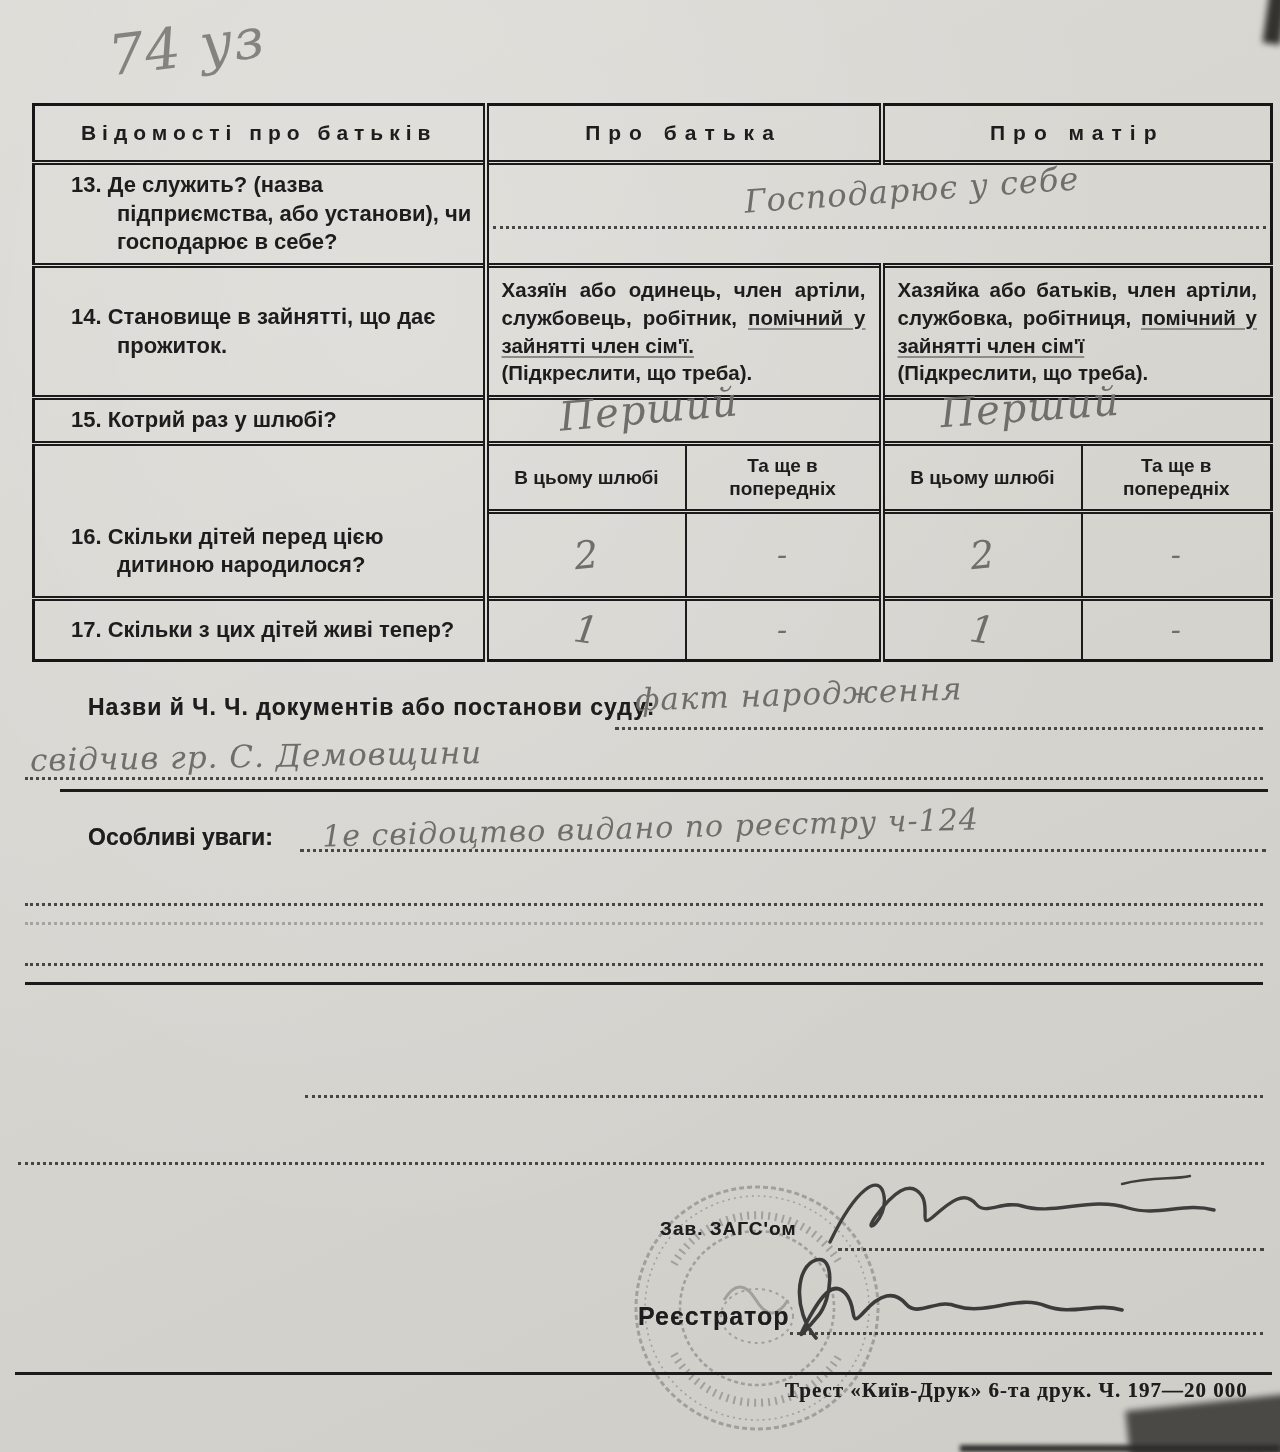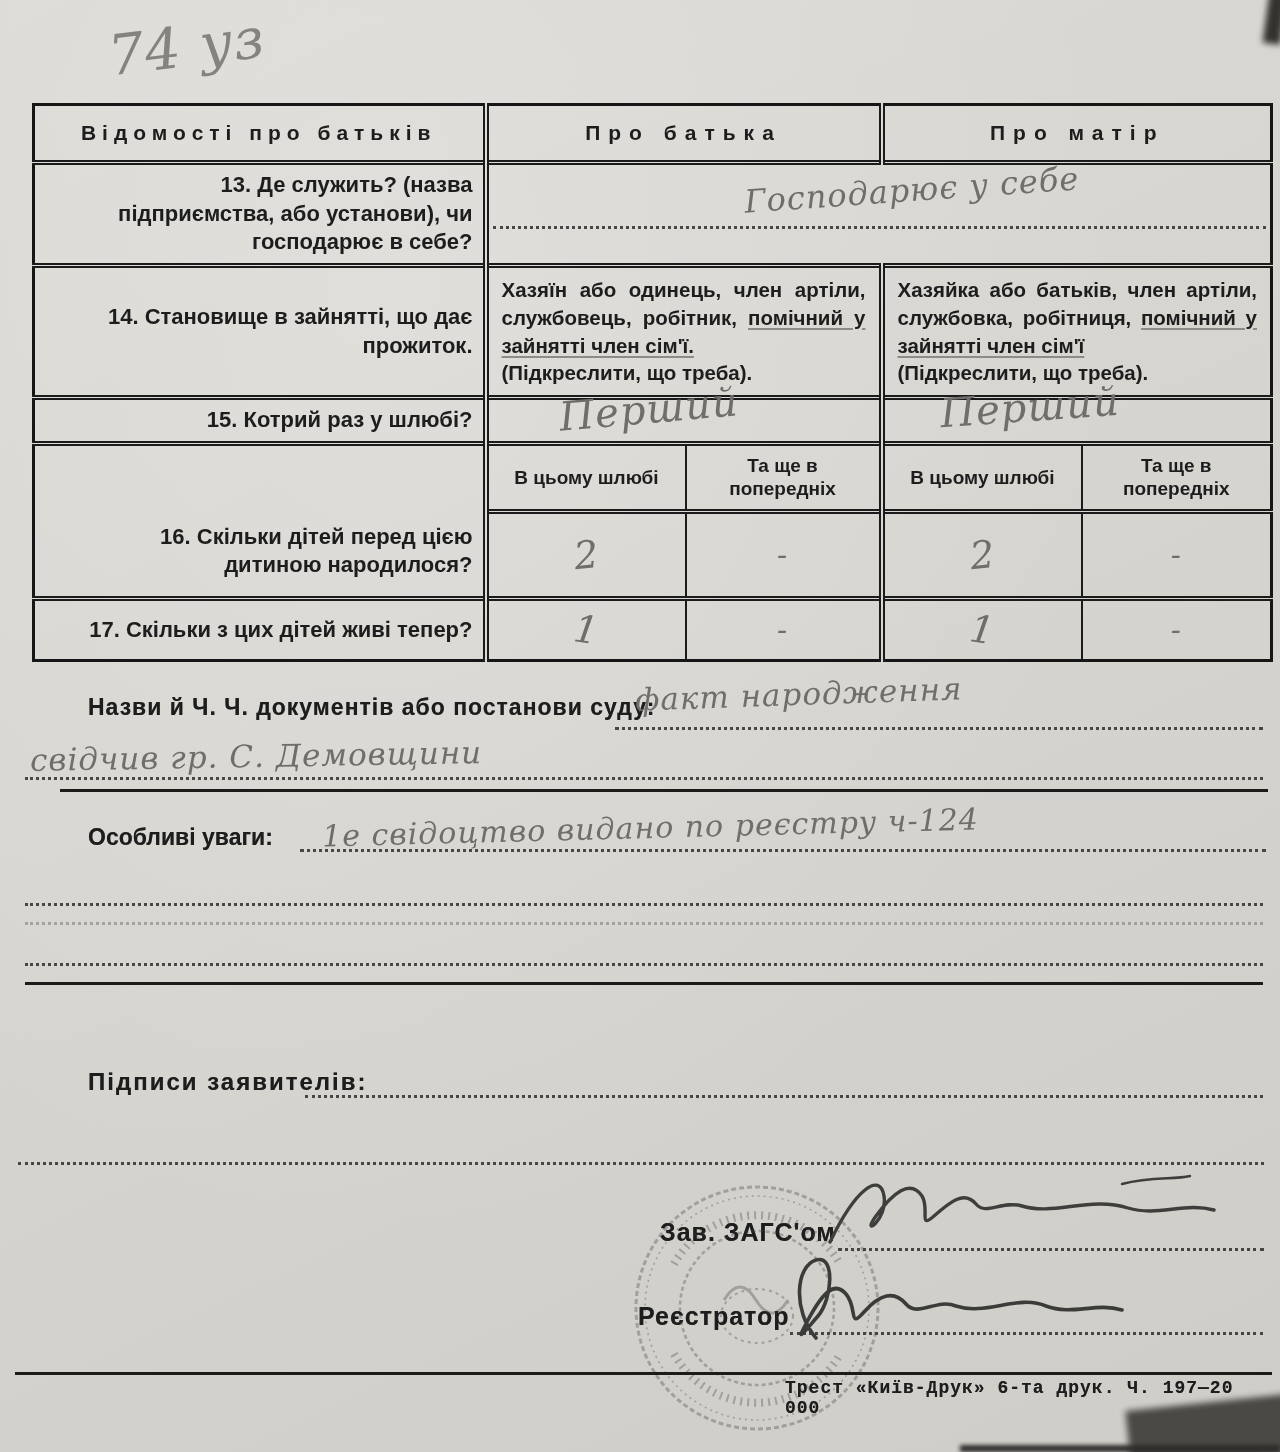--- a/index.html
+++ b/index.html
@@ -35,21 +35,21 @@
   }
   table.form td{
     border:2px solid #1c1c1c;
     vertical-align:middle;
     color:#1d1d1d;
     position:relative;
   }
   table.form tr.dbl td{border-top:5px double #1b1b1b;}
   td.vmain{border-left:6px double #1b1b1b !important;}
   td.labelcell{
-    text-align:right;font-size:22px;font-weight:bold;line-height:1.3;
+    text-align:left;font-size:22px;font-weight:bold;line-height:1.3;
     padding:6px 10px 6px 82px;text-indent:-46px;
   }
   td.headcell{text-align:center;font-size:21px;font-weight:bold;letter-spacing:6px;}
   td.bodytext{
     font-size:20.5px;font-weight:bold;line-height:1.36;
     text-align:justify;padding:8px 13px;vertical-align:top;
   }
   td.subhead{text-align:center;font-size:19px;font-weight:bold;line-height:1.25;padding:4px 10px;}
   td.valcell{text-align:center;}
   .ul-pencil{text-decoration:underline;text-decoration-color:#8c8b88;text-decoration-thickness:2px;text-underline-offset:3px;}
@@ -140,26 +140,25 @@
 
   <div class="abs print" style="left:88px;top:824px;font-size:23px;">Особливі уваги:</div>
   <div class="abs hand" style="left:322px;top:810px;font-size:30px;transform:rotate(-1.5deg);">1е свідоцтво видано по реєстру ч-124</div>
   <div class="abs dotline" style="left:300px;top:849px;width:966px;"></div>
 
   <div class="abs dotline" style="left:25px;top:903px;width:1238px;"></div>
   <div class="abs dotline faint" style="left:25px;top:922px;width:1238px;"></div>
   <div class="abs dotline" style="left:25px;top:963px;width:1238px;"></div>
   <div class="abs solidline" style="left:25px;top:982px;width:1238px;"></div>
 
-  <div class="abs print" style="left:88px;top:1068px;font-size:24px;letter-spacing:2px;">Підписи заявителів:</div>
   <div class="abs dotline" style="left:305px;top:1095px;width:958px;"></div>
 
   <div class="abs dotline" style="left:18px;top:1162px;width:1246px;"></div>
 
-  <div class="abs print" style="left:660px;top:1218px;font-size:25px;letter-spacing:1px;">Зав. ЗАГС'ом</div>
+  <div class="abs print" style="left:660px;top:1218px;font-size:19px;letter-spacing:1px;">Зав. ЗАГС'ом</div>
   <div class="abs dotline" style="left:838px;top:1248px;width:426px;"></div>
   <svg class="abs" style="left:822px;top:1170px;" width="400" height="90" viewBox="0 0 400 90">
     <path d="M8,72 C34,18 58,2 62,26 C66,50 38,68 54,46 C70,24 88,8 100,26 C108,39 96,60 112,46 C128,32 142,20 154,34 C164,46 180,30 200,36 C232,46 268,26 306,38 C336,47 362,32 392,40" stroke="#3e3e3c" stroke-width="3.4" fill="none" stroke-linecap="round"></path>
     <path d="M300,14 C330,6 352,10 368,6" stroke="#3e3e3c" stroke-width="2.4" fill="none" stroke-linecap="round"></path>
   </svg>
 
   <div class="abs print" style="left:638px;top:1302px;font-size:25px;letter-spacing:1px;">Реєстратор</div>
   <div class="abs dotline" style="left:790px;top:1332px;width:473px;"></div>
   <svg class="abs" style="left:772px;top:1248px;" width="370" height="100" viewBox="0 0 370 100">
     <path d="M44,90 C20,62 24,18 44,12 C64,6 60,52 46,68 C32,84 22,98 36,72 C50,46 62,32 74,46 C86,60 76,82 92,64 C108,46 122,42 134,56 C146,70 164,50 184,58 C214,68 246,46 274,58 C300,68 324,54 350,62" stroke="#3b3b3a" stroke-width="3.6" fill="none" stroke-linecap="round"></path>
@@ -171,19 +170,19 @@
       <circle cx="129" cy="140" r="112" stroke-width="1.6" stroke-dasharray="2 4"></circle>
       <circle cx="129" cy="140" r="77" stroke-width="2.6" stroke-dasharray="4 3"></circle>
       <path d="M 46,96 A 95,95 0 0 1 212,96" stroke-width="8" stroke-dasharray="2 5"></path>
       <path d="M 46,186 A 95,95 0 0 0 212,186" stroke-width="8" stroke-dasharray="2 5"></path>
       <ellipse cx="129" cy="148" rx="36" ry="27" stroke-width="2" stroke-dasharray="3 4"></ellipse>
       <path d="M96,132 q 16,-26 32,0 q 16,26 32,0" stroke-width="3"></path>
     </g>
   </svg>
 
   <div class="abs solidline" style="left:15px;top:1372px;width:1257px;"></div>
-  <div class="abs print" style="left:785px;top:1378px;font-size:18px;letter-spacing:1px;font-family:Liberation Mono, monospace;">Трест «Київ-Друк» 6-та друк. Ч. 197—20 000</div>
+  <div class="abs print" style="left:785px;top:1378px;font-size:21px;letter-spacing:1px;font-family:Liberation Serif, serif;">Трест «Київ-Друк» 6-та друк. Ч. 197—20 000</div>
 
   <div class="abs corner" style="left:1266px;top:-8px;width:18px;height:52px;transform:rotate(8deg);"></div>
   <div class="abs corner" style="left:1128px;top:1402px;width:170px;height:60px;transform:rotate(-6deg);opacity:.85;"></div>
   <div class="abs" style="left:960px;bottom:0;width:320px;height:7px;background:#2c2b29;filter:blur(2px);"></div>
 
 </div>
 
 </body></html>

